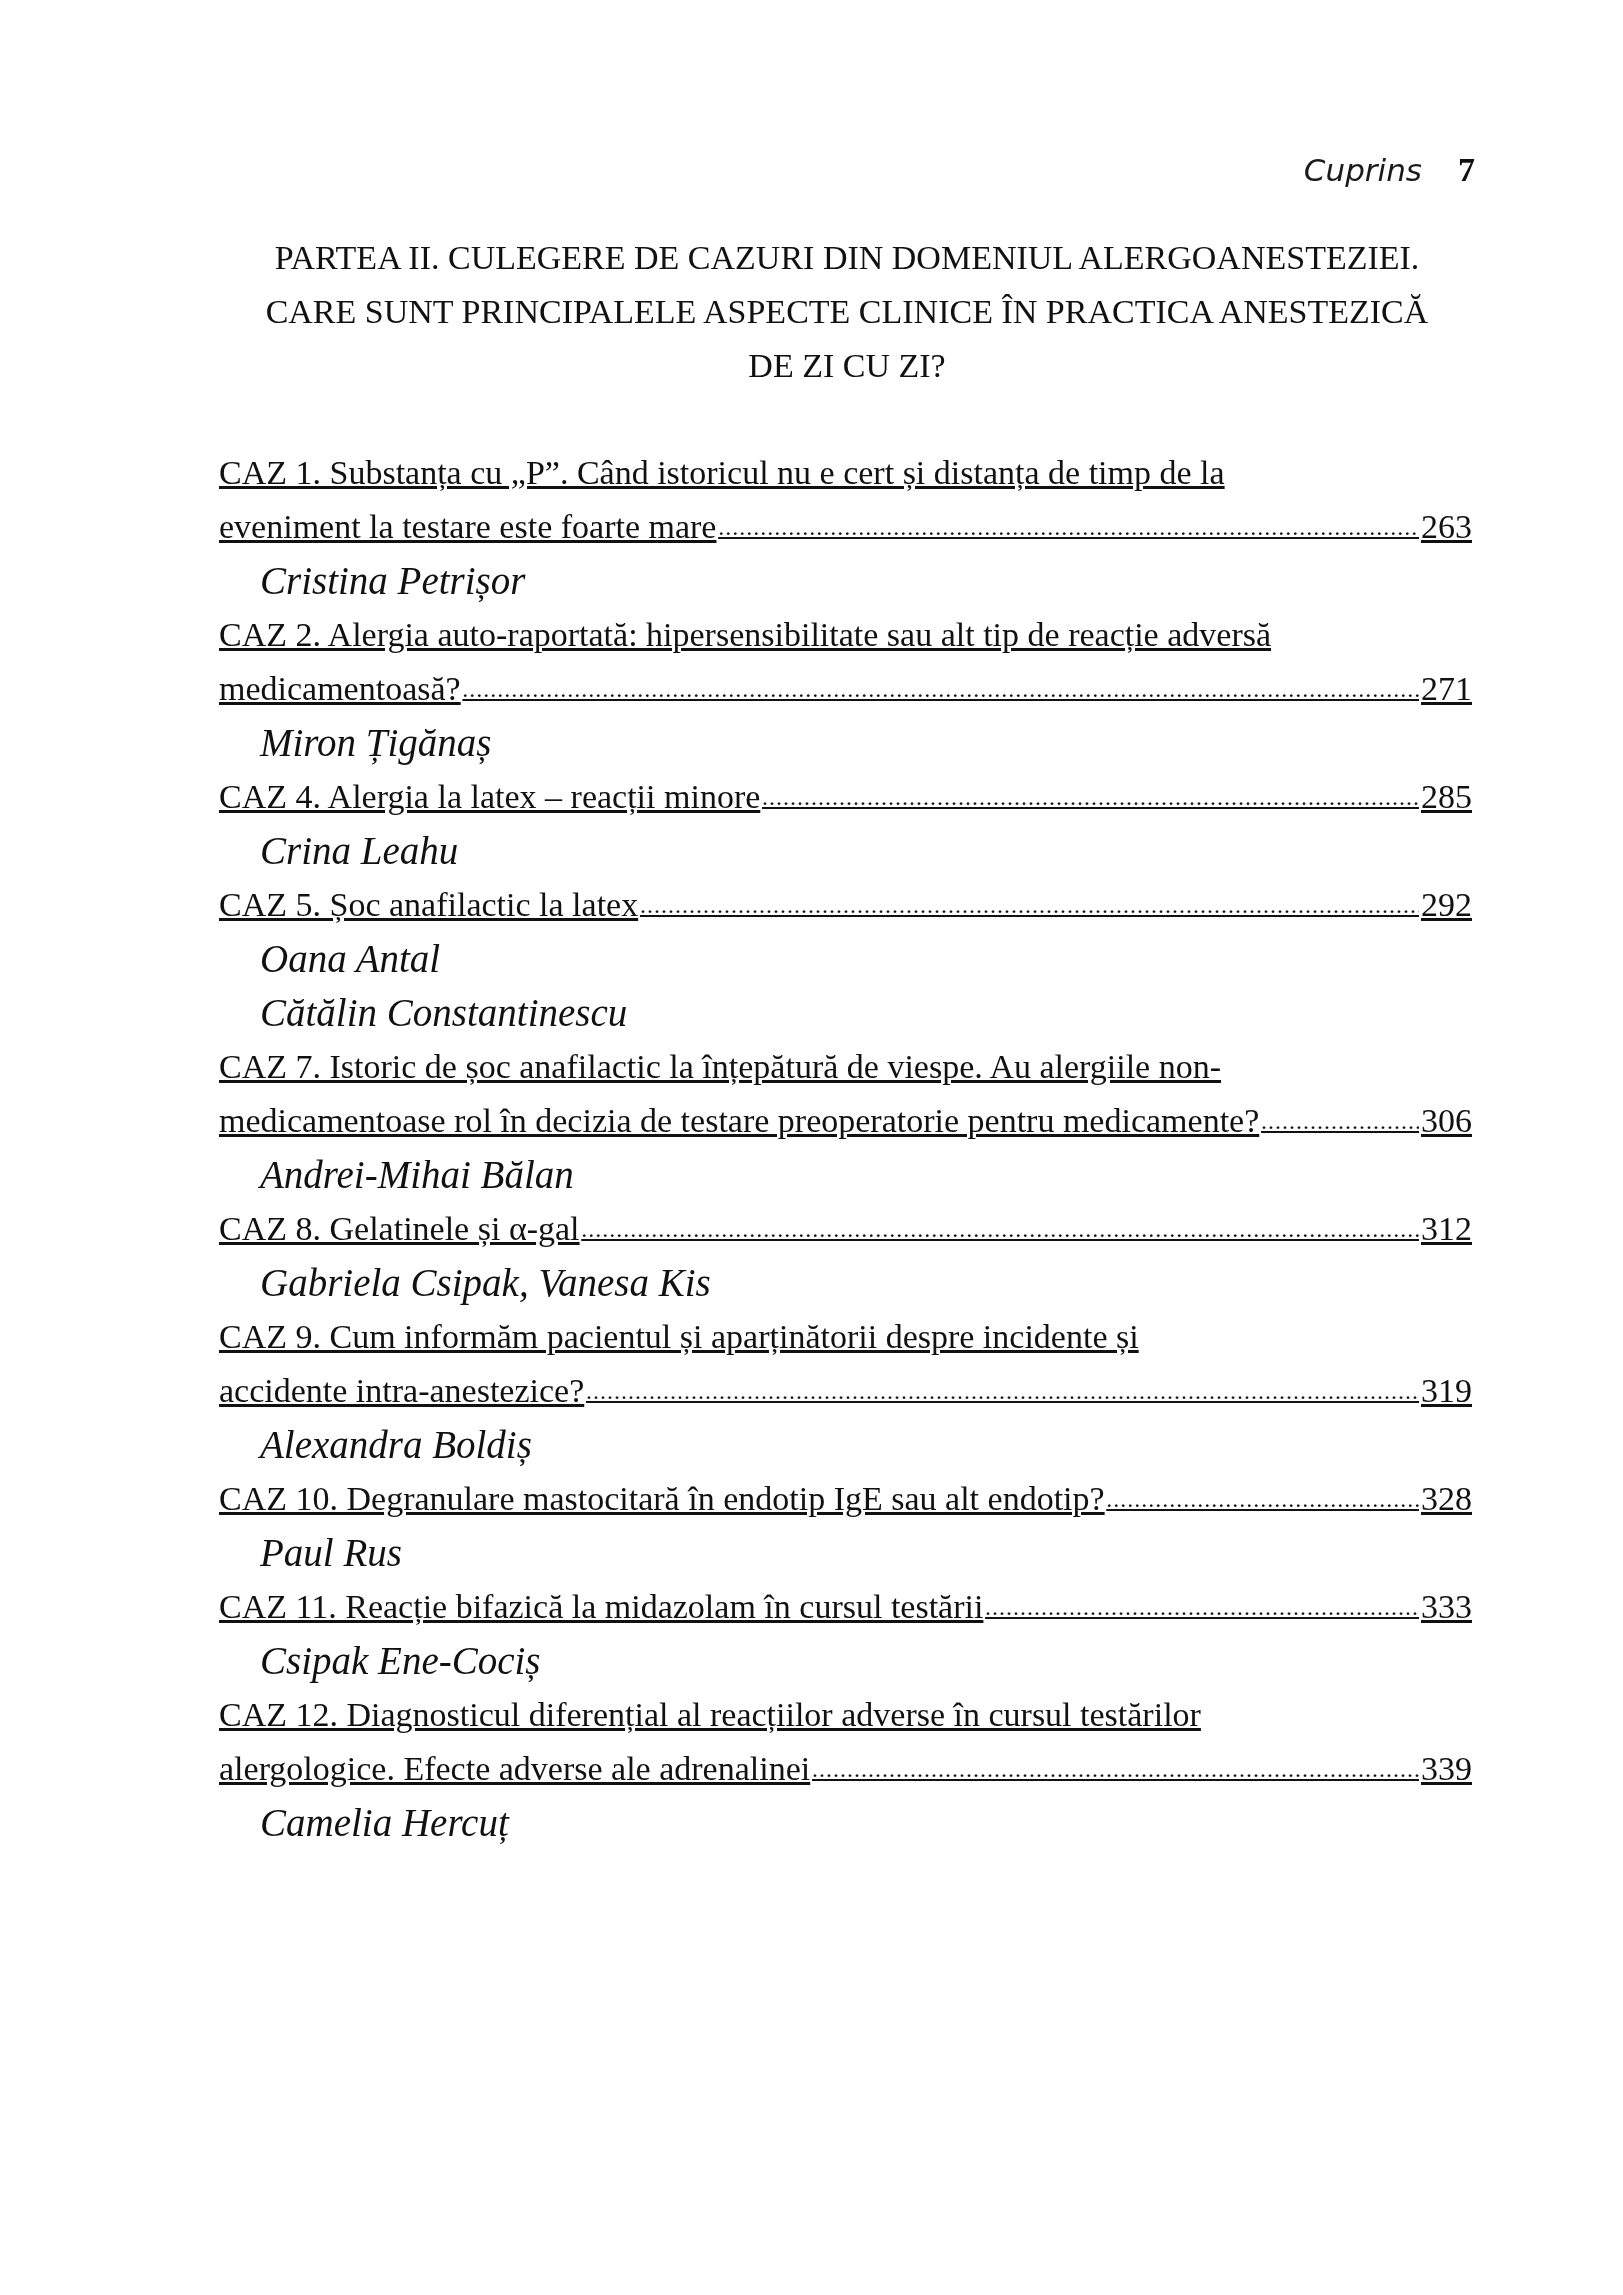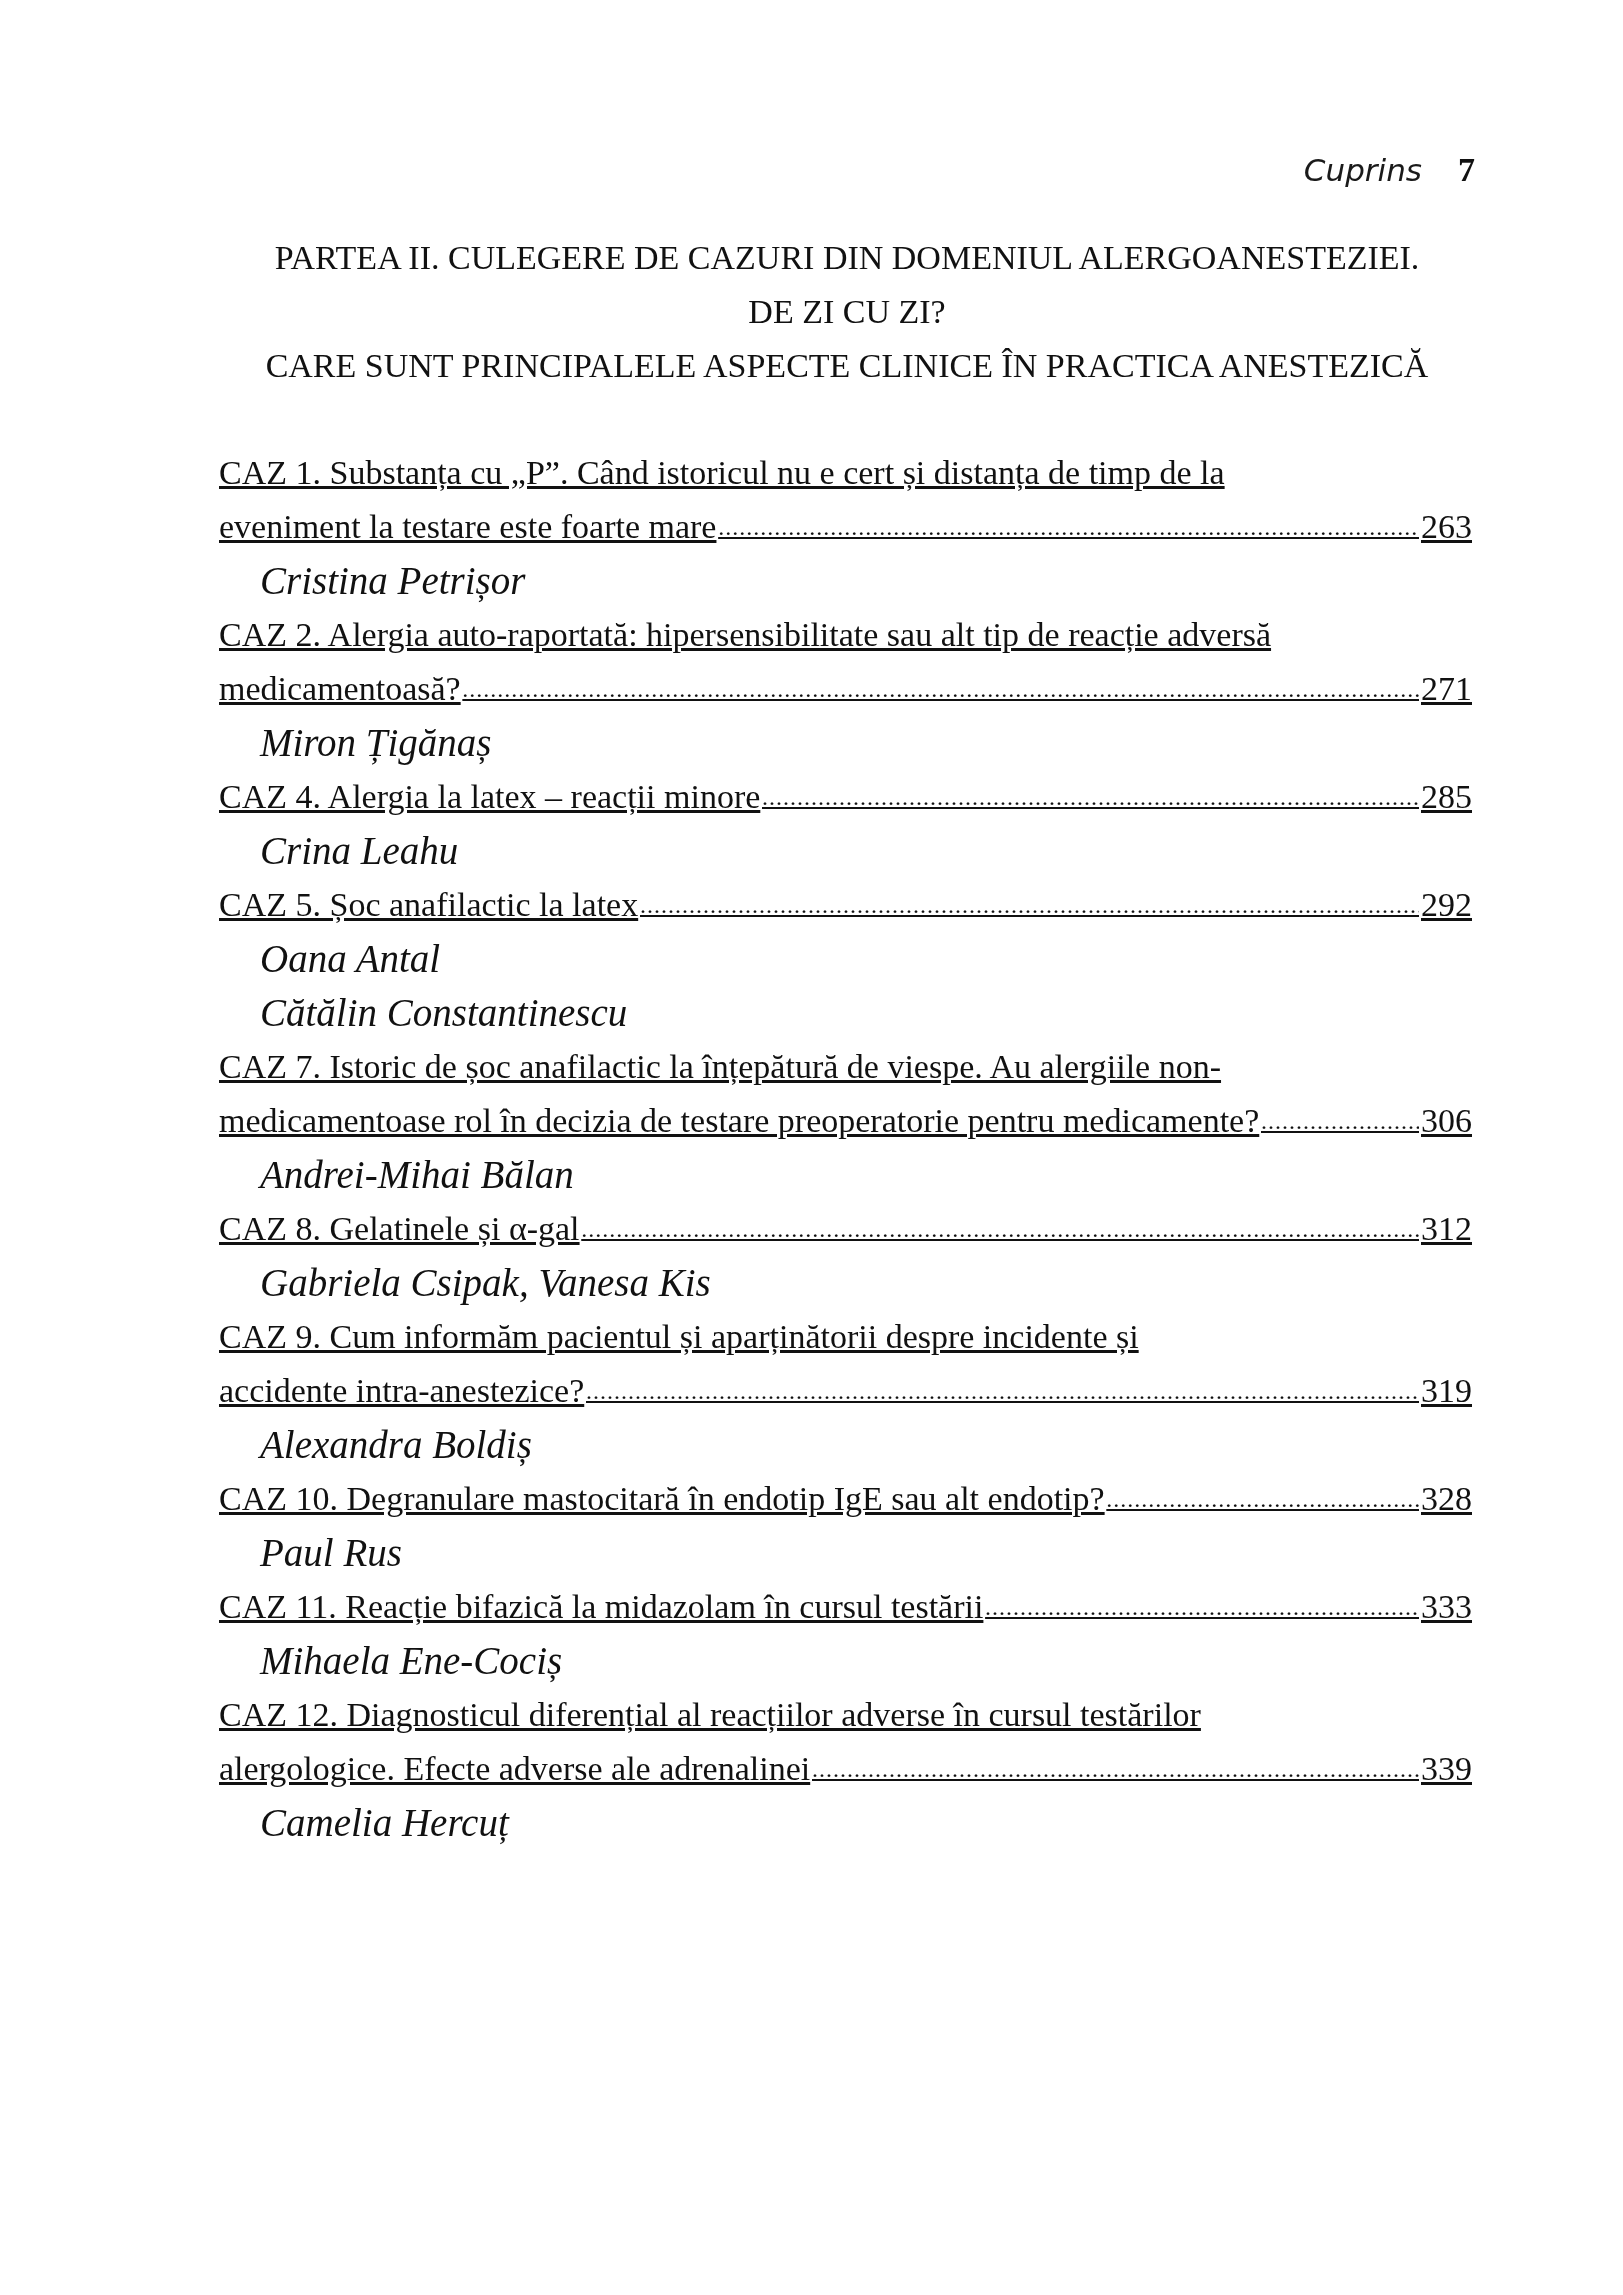--- a/index.html
+++ b/index.html
@@ -88,22 +88,22 @@
 </head>
 <body>
 
 <div class="running-header">
   <span class="hdr-title">Cuprins</span>
   <span class="hdr-page">7</span>
 </div>
 
 <div class="part-title">
   <div>PARTEA II. CULEGERE DE CAZURI DIN DOMENIUL ALERGOANESTEZIEI.</div>
+  <div>CARE SUNT PRINCIPALELE ASPECTE CLINICE ÎN PRACTICA ANESTEZICĂ</div>
   <div>DE ZI CU ZI?</div>
-  <div>CARE SUNT PRINCIPALELE ASPECTE CLINICE ÎN PRACTICA ANESTEZICĂ</div>
 </div>
 
 <div class="toc">
 
   <div>
     <div class="toc-line">
         <span class="txt">CAZ 1. Substanța cu „P”. Când istoricul nu e cert și distanța de timp de la</span>
       </div>
     <div class="toc-line">
       <span class="txt">eveniment la testare este foarte mare</span>
@@ -189,21 +189,21 @@
     </div>
     <div class="toc-author">Paul Rus</div>
   </div>
 
   <div>
     <div class="toc-line">
       <span class="txt">CAZ 11. Reacție bifazică la midazolam în cursul testării</span>
       <span class="dots"></span>
       <span class="pg">333</span>
     </div>
-    <div class="toc-author">Mihaela Ene-Cociș</div>
+    <div class="toc-author">Csipak Ene-Cociș</div>
   </div>
 
   <div>
     <div class="toc-line">
         <span class="txt">CAZ 12. Diagnosticul diferențial al reacțiilor adverse în cursul testărilor</span>
       </div>
     <div class="toc-line">
       <span class="txt">alergologice. Efecte adverse ale adrenalinei </span>
       <span class="dots"></span>
       <span class="pg">339</span>

